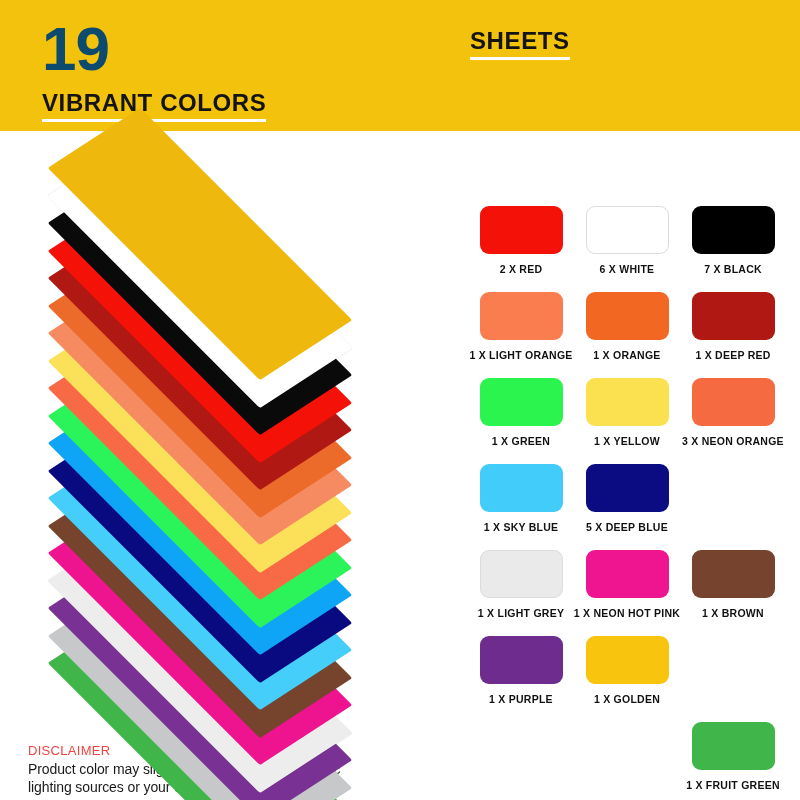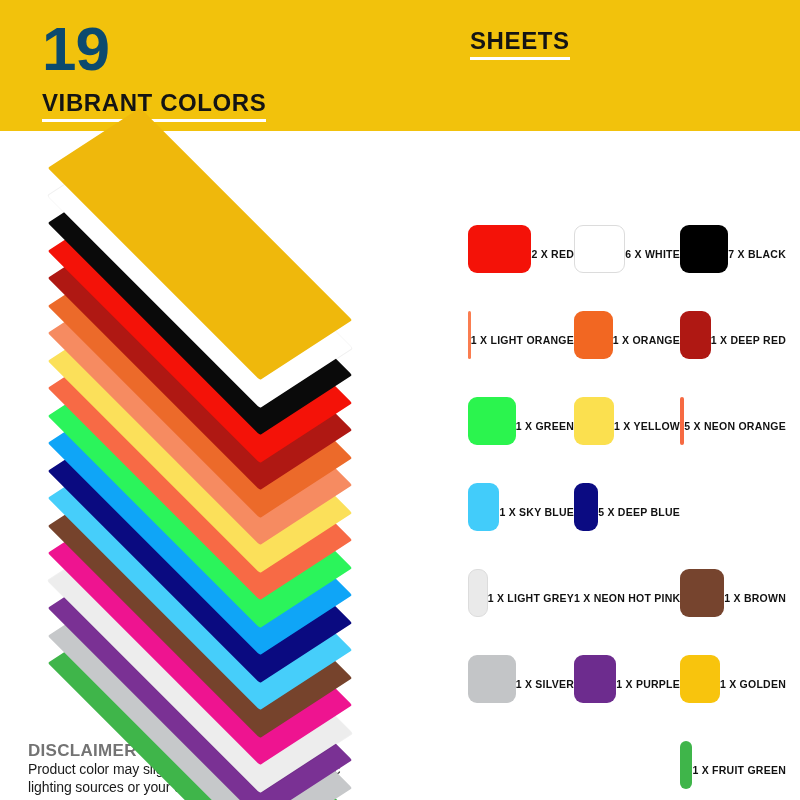--- a/index.html
+++ b/index.html
@@ -68,21 +68,21 @@
     width:320px;
   }
   .swatch-row {
     display:flex;
     width:320px;
     height:86px;
   }
   .swatch-cell {
     width:106px;
     display:flex;
-    flex-direction:row;
+    flex-direction:column;
     align-items:center;
   }
   .swatch-cell.empty { visibility:hidden; }
   .swatch-box {
     width:83px;
     height:48px;
     border-radius:9px;
   }
   .swatch-box.bordered { border:1px solid #DCDCDC; }
   .swatch-label {
@@ -95,23 +95,23 @@
     text-align:center;
   }
 
   
   #disclaimer {
     position:absolute;
     left:28px; top:742px;
     width:430px;
   }
   #disclaimer-title {
-    font-size:17px;
-    font-weight:bold;
-    color:#737373;
+    font-size:13px;
+    font-weight:normal;
+    color:#ef4444;
     letter-spacing:0.3px;
     line-height:18px;
   }
   .disclaimer-line {
     font-size:14px;
     color:#1A1A1A;
     line-height:18px;
     letter-spacing:-0.1px;
   }
 </style>
@@ -185,21 +185,21 @@
       <div class="swatch-cell">
         <div class="swatch-box" style="background: rgb(43, 244, 78);"></div>
         <div class="swatch-label">1 X GREEN</div>
       </div>
       <div class="swatch-cell">
         <div class="swatch-box" style="background: rgb(251, 224, 79);"></div>
         <div class="swatch-label">1 X YELLOW</div>
       </div>
       <div class="swatch-cell">
         <div class="swatch-box" style="background: rgb(246, 106, 66);"></div>
-        <div class="swatch-label">5 X NEON ORANGE</div>
+        <div class="swatch-label">3 X NEON ORANGE</div>
       </div>
     </div>
     <div class="swatch-row">
       <div class="swatch-cell">
         <div class="swatch-box" style="background: rgb(66, 204, 250);"></div>
         <div class="swatch-label">1 X SKY BLUE</div>
       </div>
       <div class="swatch-cell">
         <div class="swatch-box" style="background: rgb(11, 11, 130);"></div>
         <div class="swatch-label">5 X DEEP BLUE</div>
@@ -213,24 +213,20 @@
       <div class="swatch-cell">
         <div class="swatch-box" style="background: rgb(239, 20, 144);"></div>
         <div class="swatch-label">1 X NEON HOT PINK</div>
       </div>
       <div class="swatch-cell">
         <div class="swatch-box" style="background: rgb(118, 68, 46);"></div>
         <div class="swatch-label">1 X BROWN</div>
       </div>
     </div>
     <div class="swatch-row">
-      <div class="swatch-cell">
-        <div class="swatch-box" style="background: rgb(195, 197, 199);"></div>
-        <div class="swatch-label">1 X SILVER</div>
-      </div>
       <div class="swatch-cell">
         <div class="swatch-box" style="background: rgb(109, 44, 142);"></div>
         <div class="swatch-label">1 X PURPLE</div>
       </div>
       <div class="swatch-cell">
         <div class="swatch-box" style="background: rgb(248, 196, 13);"></div>
         <div class="swatch-label">1 X GOLDEN</div>
       </div>
     </div>
     <div class="swatch-row">

